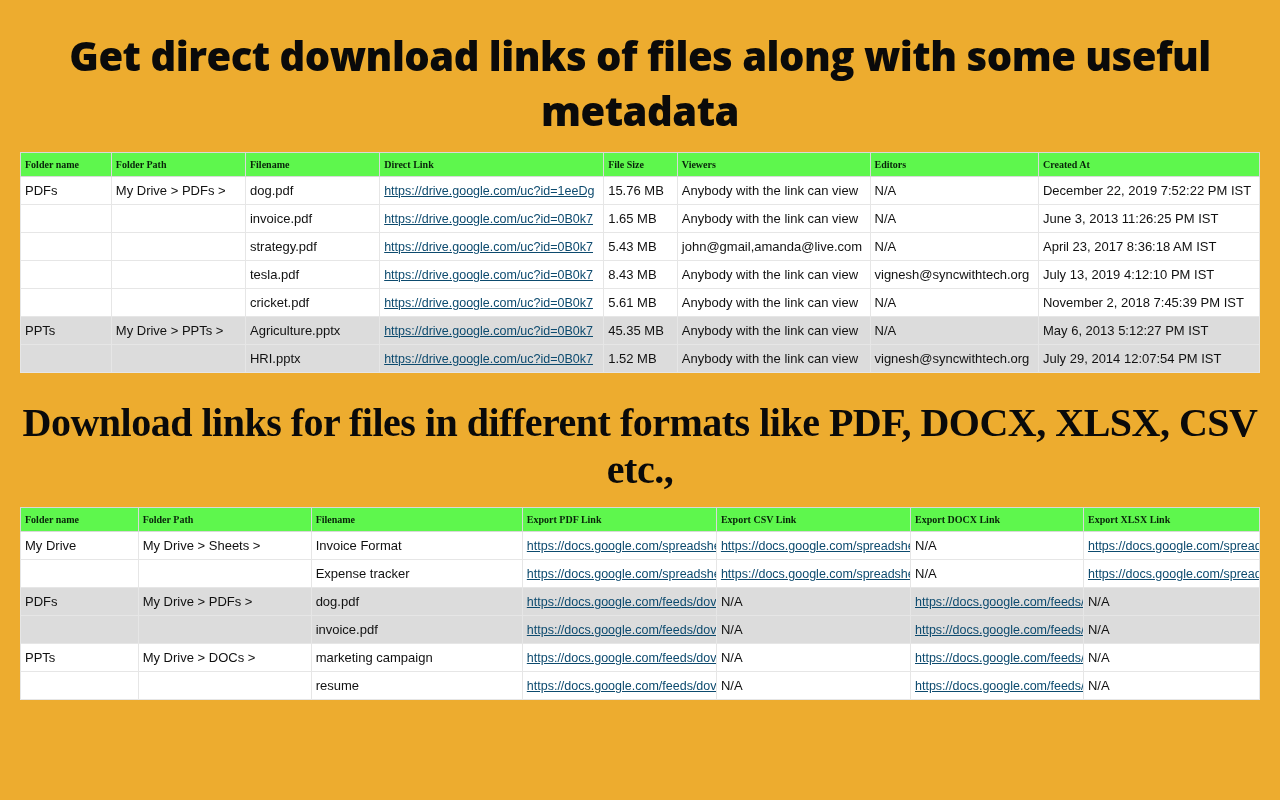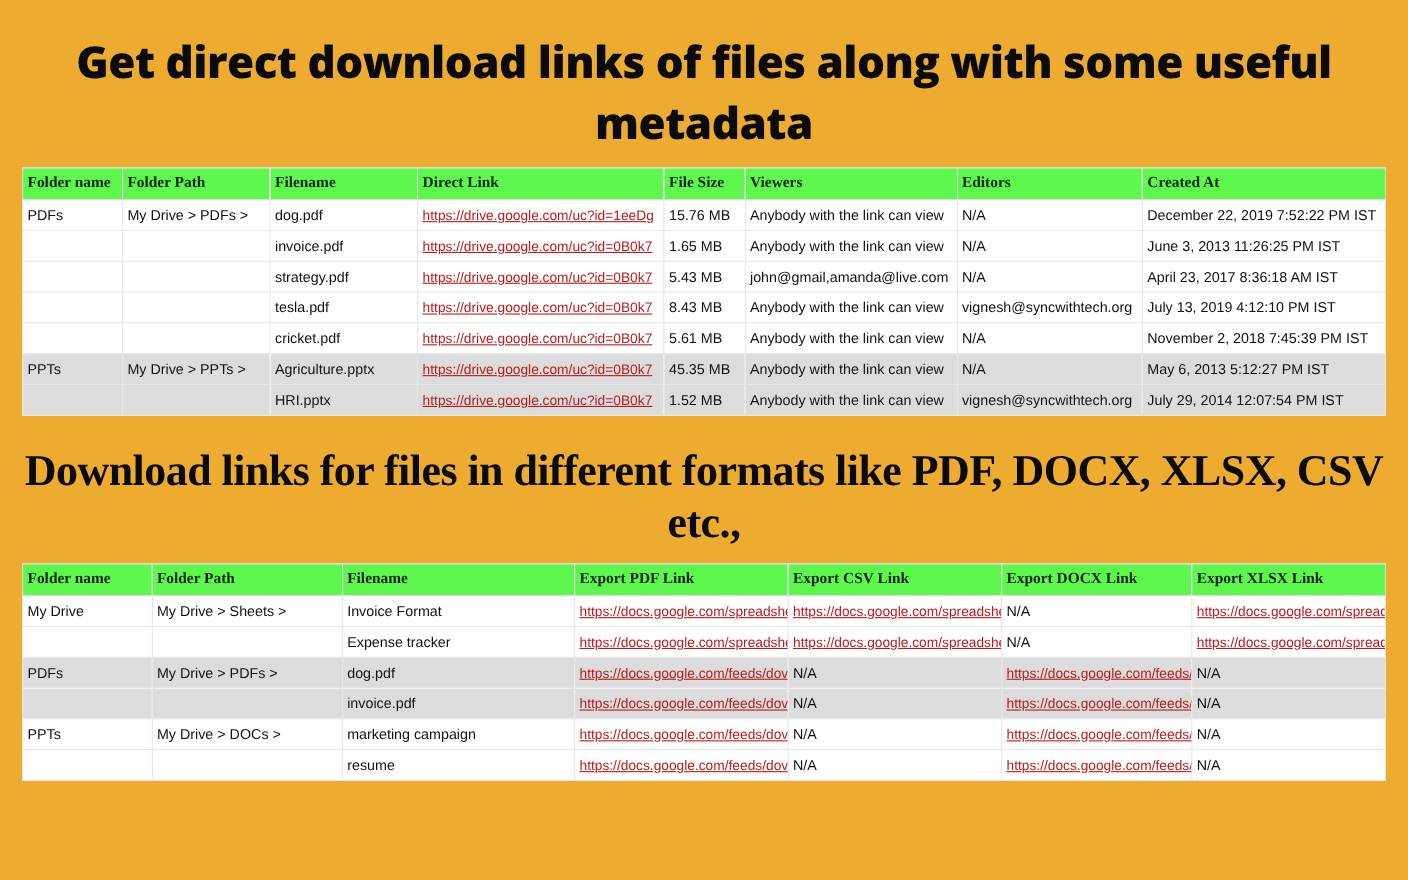--- a/index.html
+++ b/index.html
@@ -32,39 +32,39 @@
     background: #fff;
     table-layout: fixed;
     font-size: 13px;
   }
   th {
     background: #5ef74d;
     color: #08230a;
     text-align: left;
     font-family: Georgia, "Times New Roman", serif;
     font-weight: 700;
-    font-size: 14px;
+    font-size: 10px;
     padding: 6px 4px;
     border: 1px solid #d9d9d9;
     white-space: nowrap;
     overflow: hidden;
   }
   td {
     border: 1px solid #e6e6e6;
     padding: 6px 4px;
     font-size: 13px;
     color: #111;
     white-space: nowrap;
     overflow: hidden;
     text-overflow: clip;
     vertical-align: middle;
   }
   tr.gray td { background: #dcdcdc; }
   a.link {
-    color: #b91c1c;
+    color: #0c4a6e;
     text-decoration: underline;
     font-size: 12.5px;
   }
   td.link-cell { font-size: 12.5px; }
   .t1 colgroup, .t2 colgroup { }
 </style>
 </head>
 <body>
 
 <h1>Get direct download links of files along with some useful metadata</h1>

